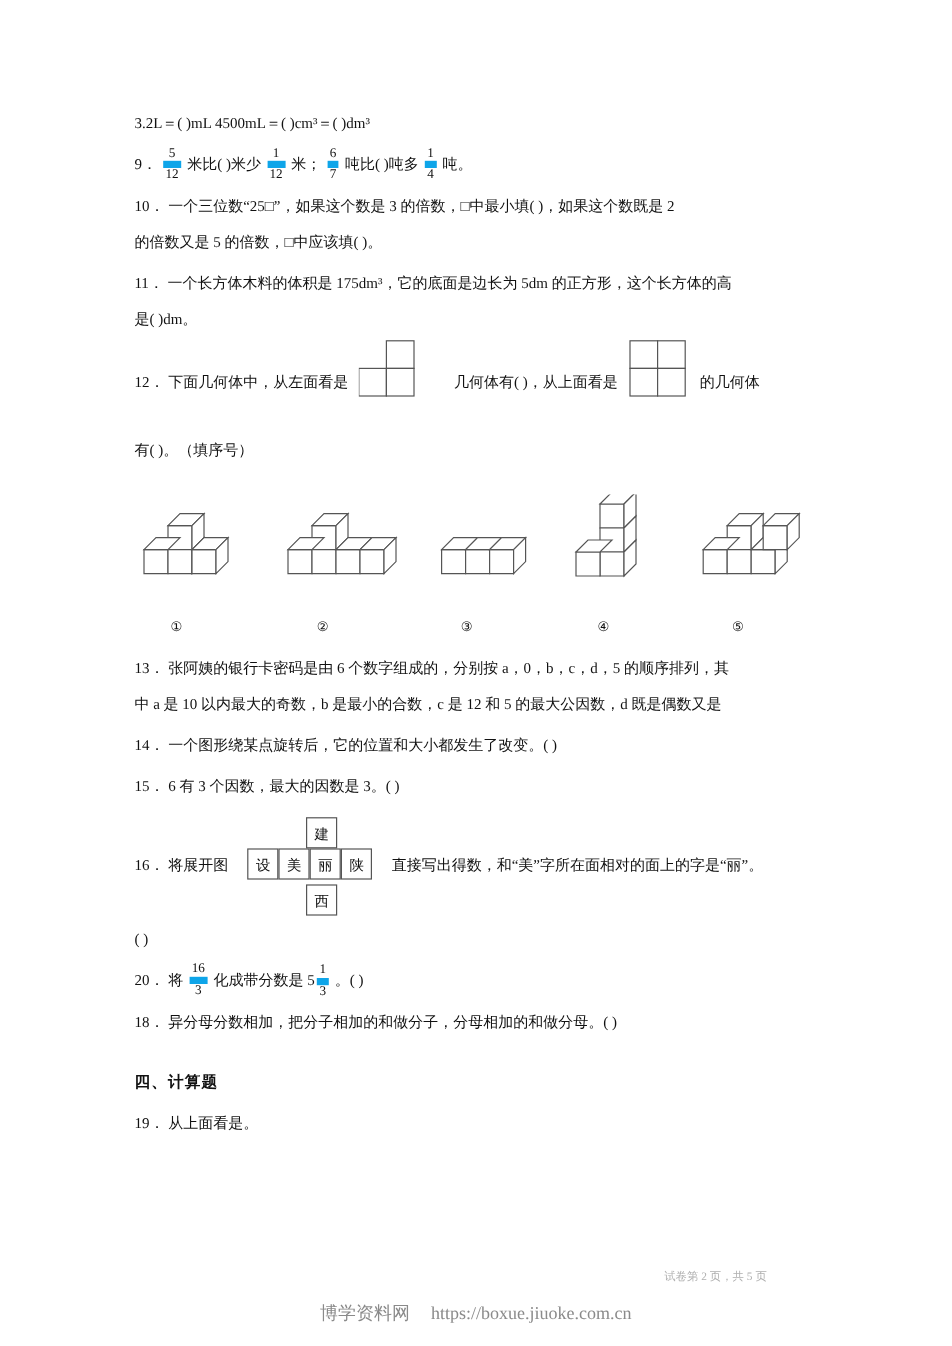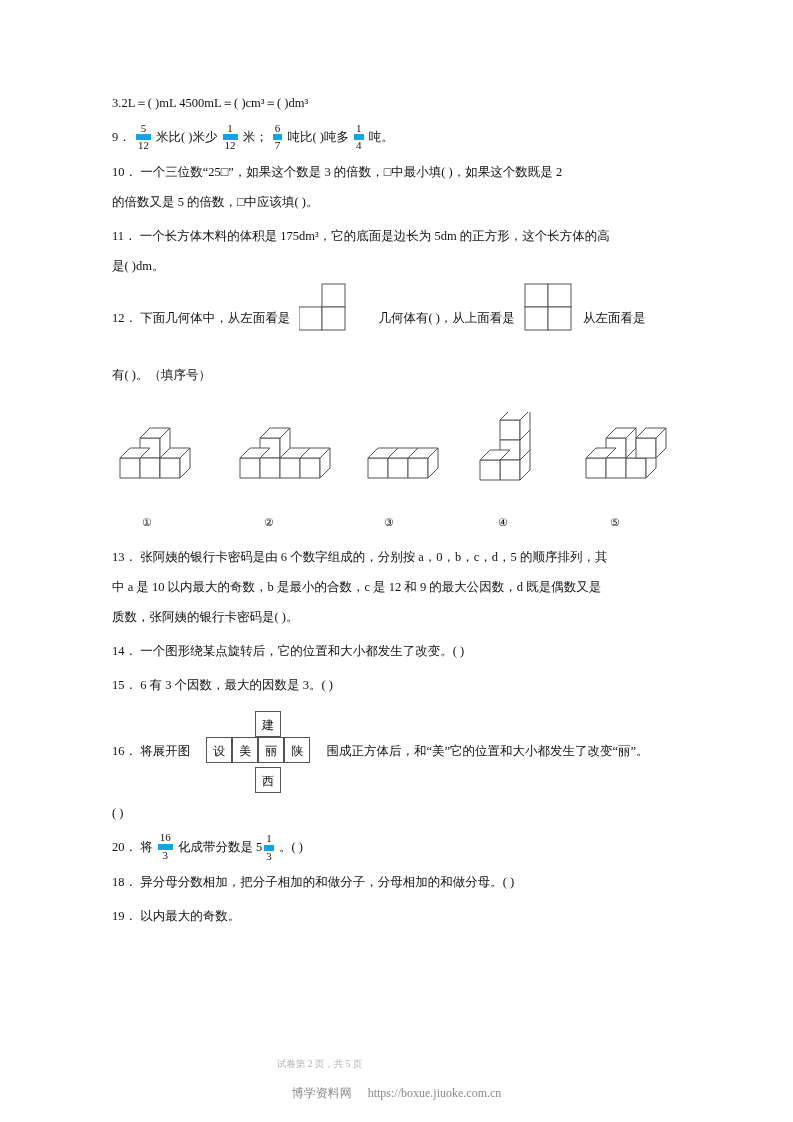--- a/index.html
+++ b/index.html
@@ -92,31 +92,31 @@
     box-sizing:border-box;
     vertical-align:middle;
     margin:0;
   }
   .footer{
     position:absolute;
     left:0;
     top:1085px;
     width:793px;
     text-align:center;
-    font-size:12px;
+    font-size:15px;
     color:#7a7a7a;
   }
   .footer .wm{
     color:#8a8a8a;
   }
   .pagenum{
     position:absolute;
     left:0; top:1058px;
     width:639px;
-    text-align:center;
+    text-align:right;
     font-size:9.5px;
     color:#b0b0b0;
   }
 </style>
 </head>
 <body>
 
 <div class="page">
   <div class="content">
 
@@ -180,21 +180,21 @@
       </span>
       <span>几何体有(            )，从上面看是</span>
       <span class="shape-inline">
         <svg width="50" height="52" viewBox="0 0 50 52">
           <rect x="1" y="1" width="23" height="23" fill="#fff" stroke="#555" stroke-width="1"></rect>
           <rect x="24" y="1" width="23" height="23" fill="#fff" stroke="#555" stroke-width="1"></rect>
           <rect x="1" y="24" width="23" height="23" fill="#fff" stroke="#555" stroke-width="1"></rect>
           <rect x="24" y="24" width="23" height="23" fill="#fff" stroke="#555" stroke-width="1"></rect>
         </svg>
       </span>
-      <span>从左面看是</span>
+      <span>的几何体</span>
       <div>
         <span>有(            )。（填序号）</span>
       </div>
     </div>
 
     <div class="fig-row">
 
       <span class="cubes" style="left:0px;top:8px;">
         <svg width="96" height="86" viewBox="0 0 96 86">
           <g fill="#fff" stroke="#555" stroke-width="1">
@@ -290,24 +290,21 @@
       <span style="left:386px;">④</span>
       <span style="left:498px;">⑤</span>
     </div>
 
     <div class="q" style="margin-top:8px;">
       <div>
         <span class="qnum">13．</span>
         <span>张阿姨的银行卡密码是由 6 个数字组成的，分别按 a，0，b，c，d，5 的顺序排列，其</span>
       </div>
       <div>
-        <span>中 a 是 10 以内最大的奇数，b 是最小的合数，c 是 12 和 9 的最大公因数，d 既是偶数又是</span>
-      </div>
-      <div>
-        <span>质数，张阿姨的银行卡密码是(            )。</span>
+        <span>中 a 是 10 以内最大的奇数，b 是最小的合数，c 是 12 和 5 的最大公因数，d 既是偶数又是</span>
       </div>
     </div>
 
 
     <div class="q">
       <span class="qnum">14．</span>
       <span>一个图形绕某点旋转后，它的位置和大小都发生了改变。(            )</span>
     </div>
 
     <div class="q">
@@ -320,21 +317,21 @@
         <span style="position:absolute;left:143px;top:0;">
           <span class="cellbox">建</span>
         </span>
       </div>
       <div style="position:relative;height:28px;">
         <span class="qnum">16．</span>
         <span>将展开图</span>
         <span class="unfold">
           <span class="cellbox">设</span><span class="cellbox">美</span><span class="cellbox">丽</span><span class="cellbox">陕</span>
         </span>
-        <span>围成正方体后，和“美”它的位置和大小都发生了改变“丽”。</span>
+        <span>直接写出得数，和“美”字所在面相对的面上的字是“丽”。</span>
       </div>
       <div style="height:28px;position:relative;">
         <span style="position:absolute;left:143px;top:0;">
           <span class="cellbox">西</span>
         </span>
       </div>
       <div style="line-height:30px;margin-top:4px;">
         <span>(              )</span>
       </div>
     </div>
@@ -349,24 +346,25 @@
       <span>化成带分数是</span>
       <span class="mixed"><span>5</span><span class="frac"><span class="num">1</span><span class="den">3</span></span></span>
       <span>。(              )</span>
     </div>
 
     <div class="q">
       <span class="qnum">18．</span>
       <span>异分母分数相加，把分子相加的和做分子，分母相加的和做分母。(              )</span>
     </div>
 
+    <div class="sec">四、计算题</div>
 
     <div class="q">
       <span class="qnum">19．</span>
-      <span>以内最大的奇数。</span>
+      <span>从上面看是。</span>
     </div>
 
   </div>
 
   <div class="footer">
     <span class="wm">博学资料网</span>
     <span style="display:inline-block;width:10px;"></span>
     <span class="wm">https://boxue.jiuoke.com.cn</span>
   </div>
   <div class="pagenum">试卷第 2 页，共 5 页</div>

